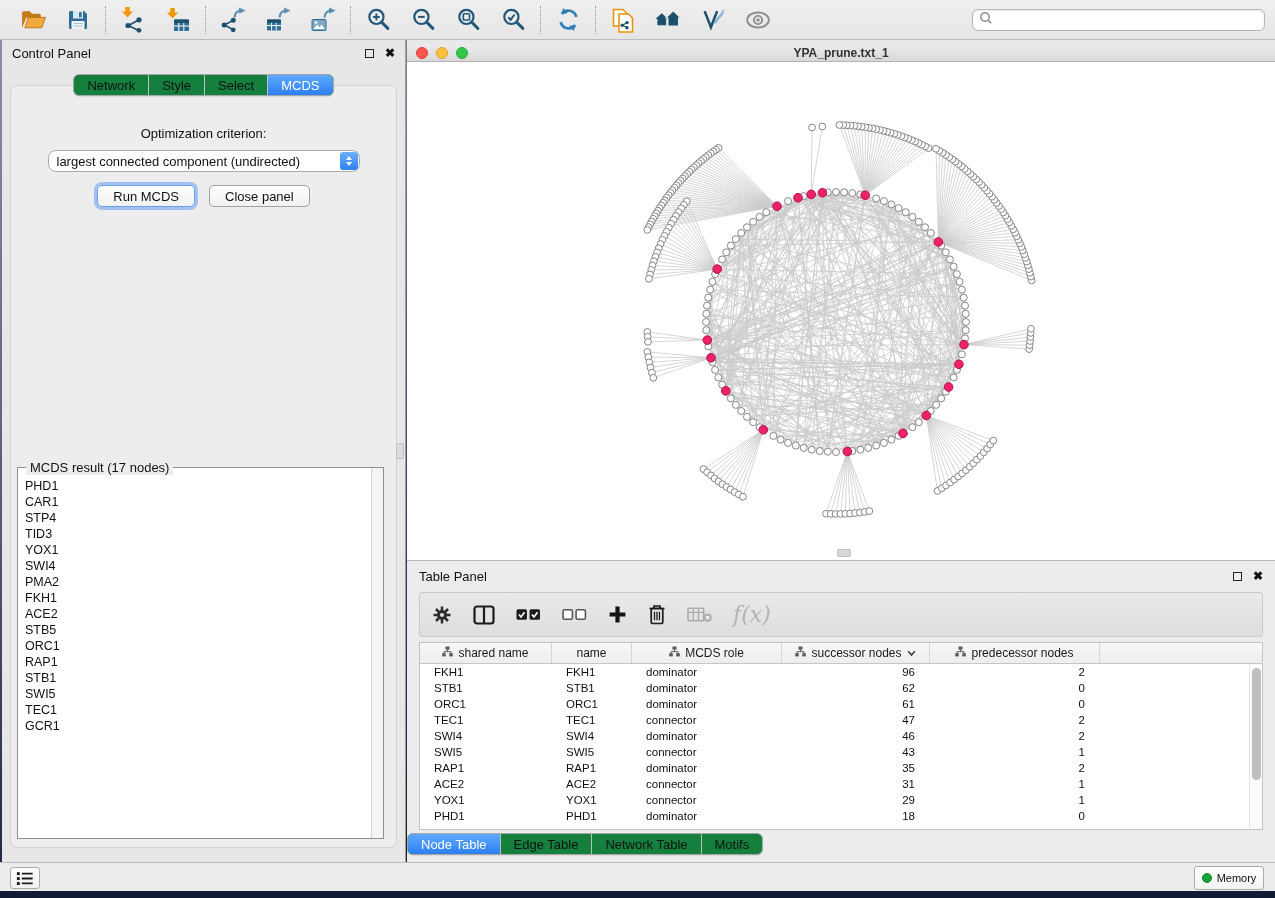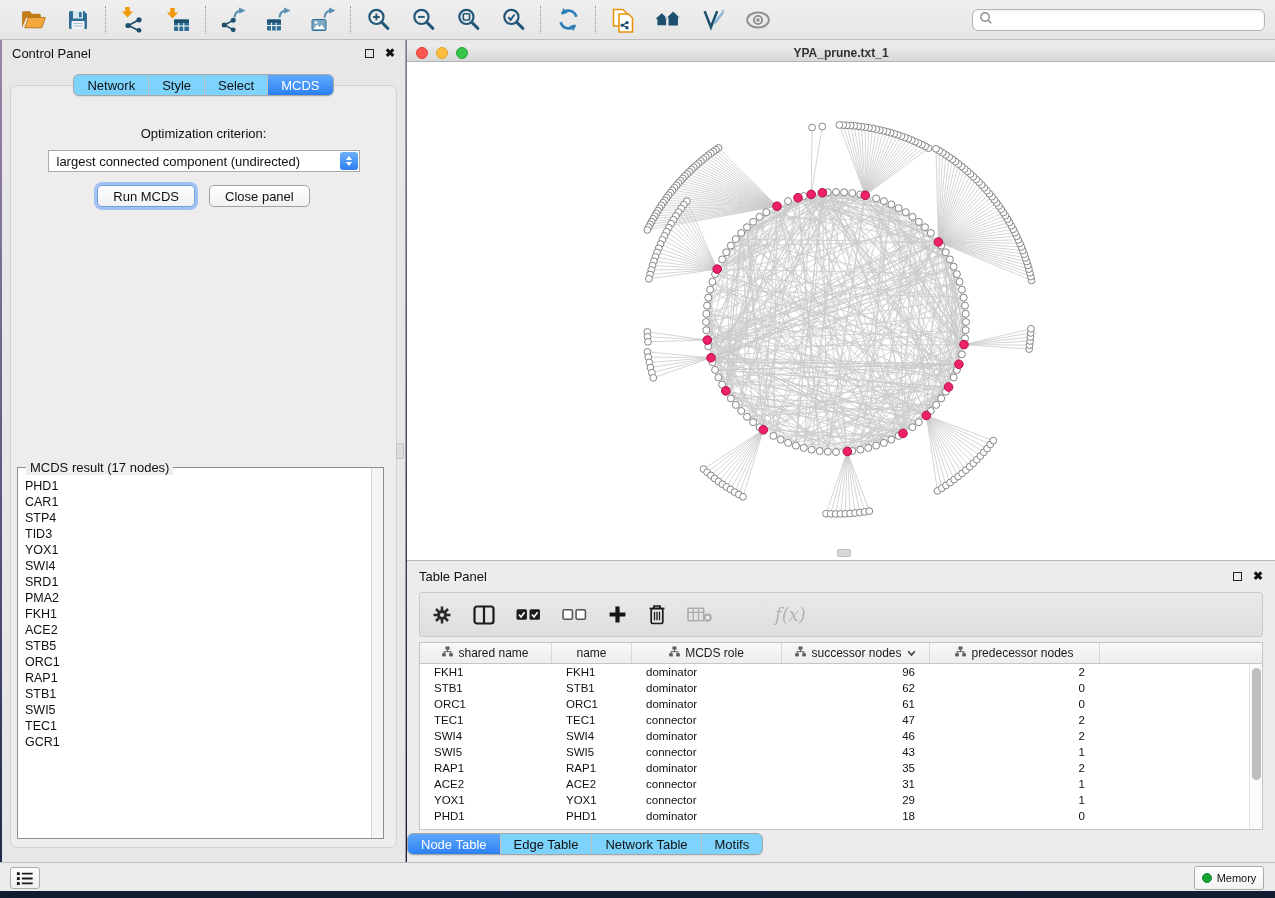--- a/index.html
+++ b/index.html
@@ -23,32 +23,32 @@
   .desktop-left { position:absolute; left:0; top:40px; width:2px; height:851px;
                   background:linear-gradient(#9a86a8,#5a5680 55%,#1c2648); }
 
   
   .control-panel { position:absolute; left:2px; top:40px; width:404px; height:822px; background:#e7e7e7;
                    border-right:1px solid #9e9e9e; }
   .panel-header { height:26px; display:flex; align-items:center; padding:0 10px; font-size:13px; color:#111;gap:41px; }
   .win-icons { margin-left:auto; display:flex; gap:11px; align-items:center; }
   .float-icon { width:9px; height:9px; border:1.5px solid #222; background:transparent; }
   .close-glyph { font-size:12px; font-weight:bold; color:#111; line-height:10px; }
-  .seg-tabs { display:flex; border:1px solid #a6a6a6; border-radius:6px; background:#7dd3fc; height:22px;
+  .seg-tabs { display:flex; border:1px solid #a6a6a6; border-radius:6px; background:#15803d; height:22px;
               box-shadow:0 1px 1px rgba(0,0,0,.08); }
   .seg { padding:0 13px; font-size:13px; line-height:21px; color:#111; border-left:1px solid #bfbfbf; cursor:pointer; white-space:nowrap; }
   .seg:first-child { border-left:none; border-radius:5px 0 0 5px; }
   .seg:last-child { border-radius:0 5px 5px 0; }
   .seg.active { background:linear-gradient(#5fa9fc,#2c80f3); color:#fff; }
   .cp-tabs-wrap { position:absolute; left:0; top:34px; width:100%; display:flex; justify-content:center; z-index:2; }
   .cp-body { position:absolute; left:8px; right:8px; top:45px; bottom:14px; background:#ededed;
              border:1px solid #d2d2d2; border-radius:7px; }
   .opt-label { margin-top:40px; text-align:center; font-size:13px; color:#111; }
   .dropdown { margin:9px auto 0; width:312px; height:22px; background:#fff; border:1px solid #ababab;
-              border-radius:0; position:relative; display:flex; align-items:center; cursor:pointer; }
+              border-radius:8px; position:relative; display:flex; align-items:center; cursor:pointer; }
   .dd-text { padding-left:8px; font-size:13px; color:#111; }
   .dd-stepper { position:absolute; right:1px; top:1px; bottom:1px; width:18px; border-radius:3px;
                 background:linear-gradient(#6db0fb,#2f7ff2); display:flex; flex-direction:column;
                 align-items:center; justify-content:center; gap:2px; }
   .tri-up { width:0; height:0; border-left:3.5px solid transparent; border-right:3.5px solid transparent; border-bottom:4.5px solid #fff; }
   .tri-dn { width:0; height:0; border-left:3.5px solid transparent; border-right:3.5px solid transparent; border-top:4.5px solid #fff; }
   .btn-row { margin-top:13px; display:flex; justify-content:center; gap:14px; }
   .btn { height:22px; padding:0 15px; background:linear-gradient(#ffffff,#f1f1f1); border:1px solid #a2a2a2;
          border-radius:5px; font-size:13px; color:#111; font-family:"Liberation Sans",sans-serif; cursor:pointer; }
   .btn.focused { box-shadow:0 0 0 3px rgba(120,168,246,.65); border-color:#6f9fdd;text-align:right; }
@@ -77,21 +77,21 @@
   .h-handle { position:absolute; left:430px; bottom:3px; width:14px; height:8px; background:#d8d8d8;
               border:1px solid #bdbdbd; border-radius:2px; cursor:row-resize; }
 
   
   .table-panel { position:absolute; left:0; top:520px; width:868px; height:302px; background:#ececec; border-top:1px solid #bababa; }
   .tp-header { height:30px; display:flex; align-items:center; padding:0 12px; font-size:13px; color:#111; }
   .tp-toolbar { position:absolute; left:12px; right:12px; top:31px; height:45px;
                 background:linear-gradient(#e9e9e9,#dedede); border:1px solid #c9c9c9; border-radius:3px;
                 display:flex; align-items:center; padding:0 12px; gap:21px; }
   .tico-btn { display:flex; align-items:center; justify-content:center; cursor:pointer; }
-  .fx { font-family:"DejaVu Serif", serif; font-style:italic; font-size:18px; color:#b3b3b3;margin-left:42px; }
+  .fx { font-family:"DejaVu Serif", serif; font-style:italic; font-size:22px; color:#b3b3b3; }
   .tp-table { position:absolute; left:12px; right:12px; top:81px; height:188px; background:#fff; border:1px solid #c4c4c4; }
   .grid-cols { display:grid; grid-template-columns:132px 80px 150px 148px 170px minmax(0,1fr); }
   .thead { height:21px; background:linear-gradient(#f8f8f8,#ededed); border-bottom:1px solid #c6c6c6; }
   .th { display:flex; align-items:center; justify-content:center; gap:5px; border-right:1px solid #d6d6d6;
         font-size:12px; color:#1a1a1a; overflow:hidden; white-space:nowrap; cursor:pointer; }
   .th.colf { border-right:none; cursor:default; }
   .tbody { position:absolute; top:21px; left:0; right:13px; bottom:0; overflow:hidden; }
   .tr { height:16px; cursor:pointer; }
   .td { font-size:11.5px; line-height:16px; padding-left:14px; color:#111; white-space:nowrap; overflow:hidden; }
   .td.num { text-align:right; padding-right:15px; padding-left:0; }
@@ -312,21 +312,20 @@
       <div class="mcds-group">
         <span class="mcds-legend">MCDS result (17 nodes)</span>
         <div class="mcds-scroll"></div>
         <div class="mcds-list">
             <div class="list-item">PHD1</div>
             <div class="list-item">CAR1</div>
             <div class="list-item">STP4</div>
             <div class="list-item">TID3</div>
             <div class="list-item">YOX1</div>
             <div class="list-item">SWI4</div>
-            <div class="list-item">SRD1</div>
             <div class="list-item">PMA2</div>
             <div class="list-item">FKH1</div>
             <div class="list-item">ACE2</div>
             <div class="list-item">STB5</div>
             <div class="list-item">ORC1</div>
             <div class="list-item">RAP1</div>
             <div class="list-item">STB1</div>
             <div class="list-item">SWI5</div>
             <div class="list-item">TEC1</div>
             <div class="list-item">GCR1</div>

